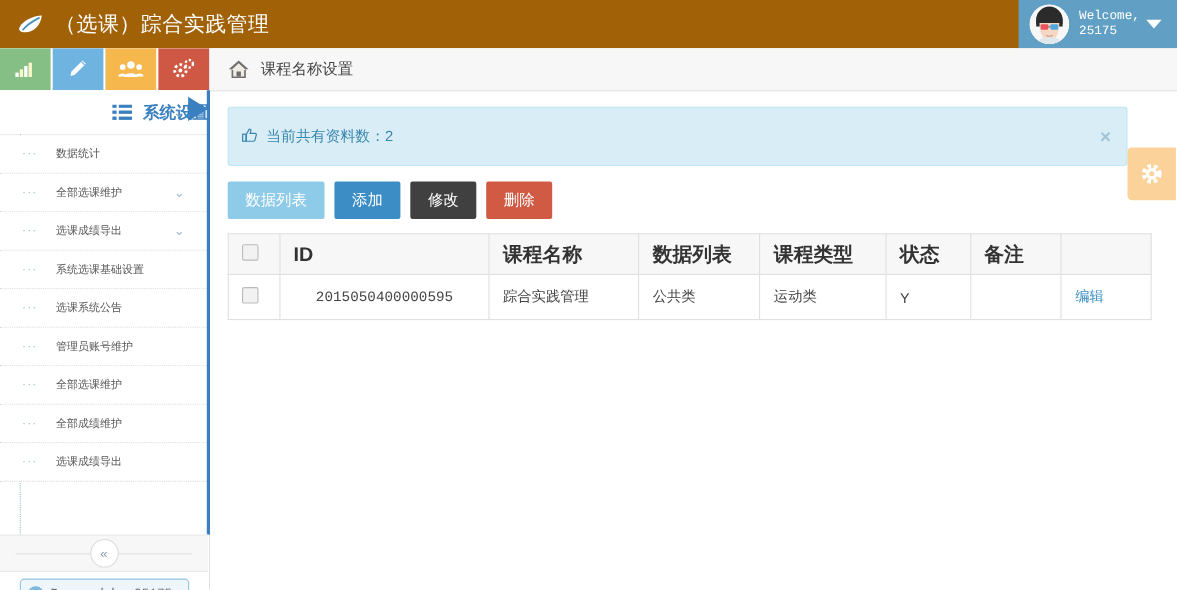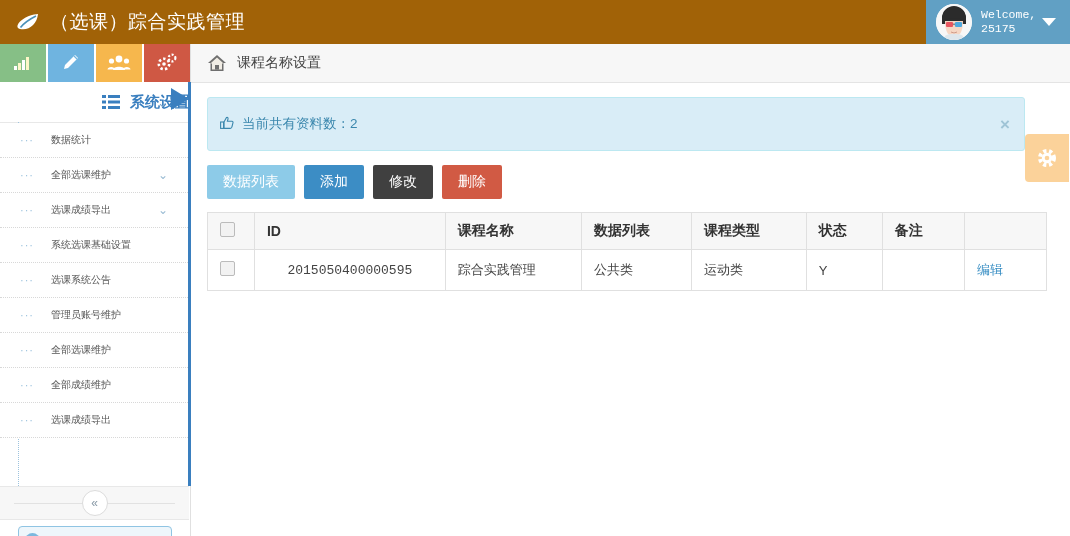--- a/index.html
+++ b/index.html
@@ -336,21 +336,21 @@
     width: 840px;
     border-collapse: collapse;
     background: #fff;
   }
   table.grid th {
     background: #f7f7f7;
     border: 1px solid #e0e0e0;
     height: 36px;
     text-align: left;
     padding: 0 12px;
-    font-size: 14px;
+    font-size: 18px;
     color: #333;
     font-weight: bold;
   }
   table.grid td {
     border: 1px solid #e0e0e0;
     height: 40px;
     padding: 0 12px;
     font-size: 13px;
     color: #444;
     background: #fff;

